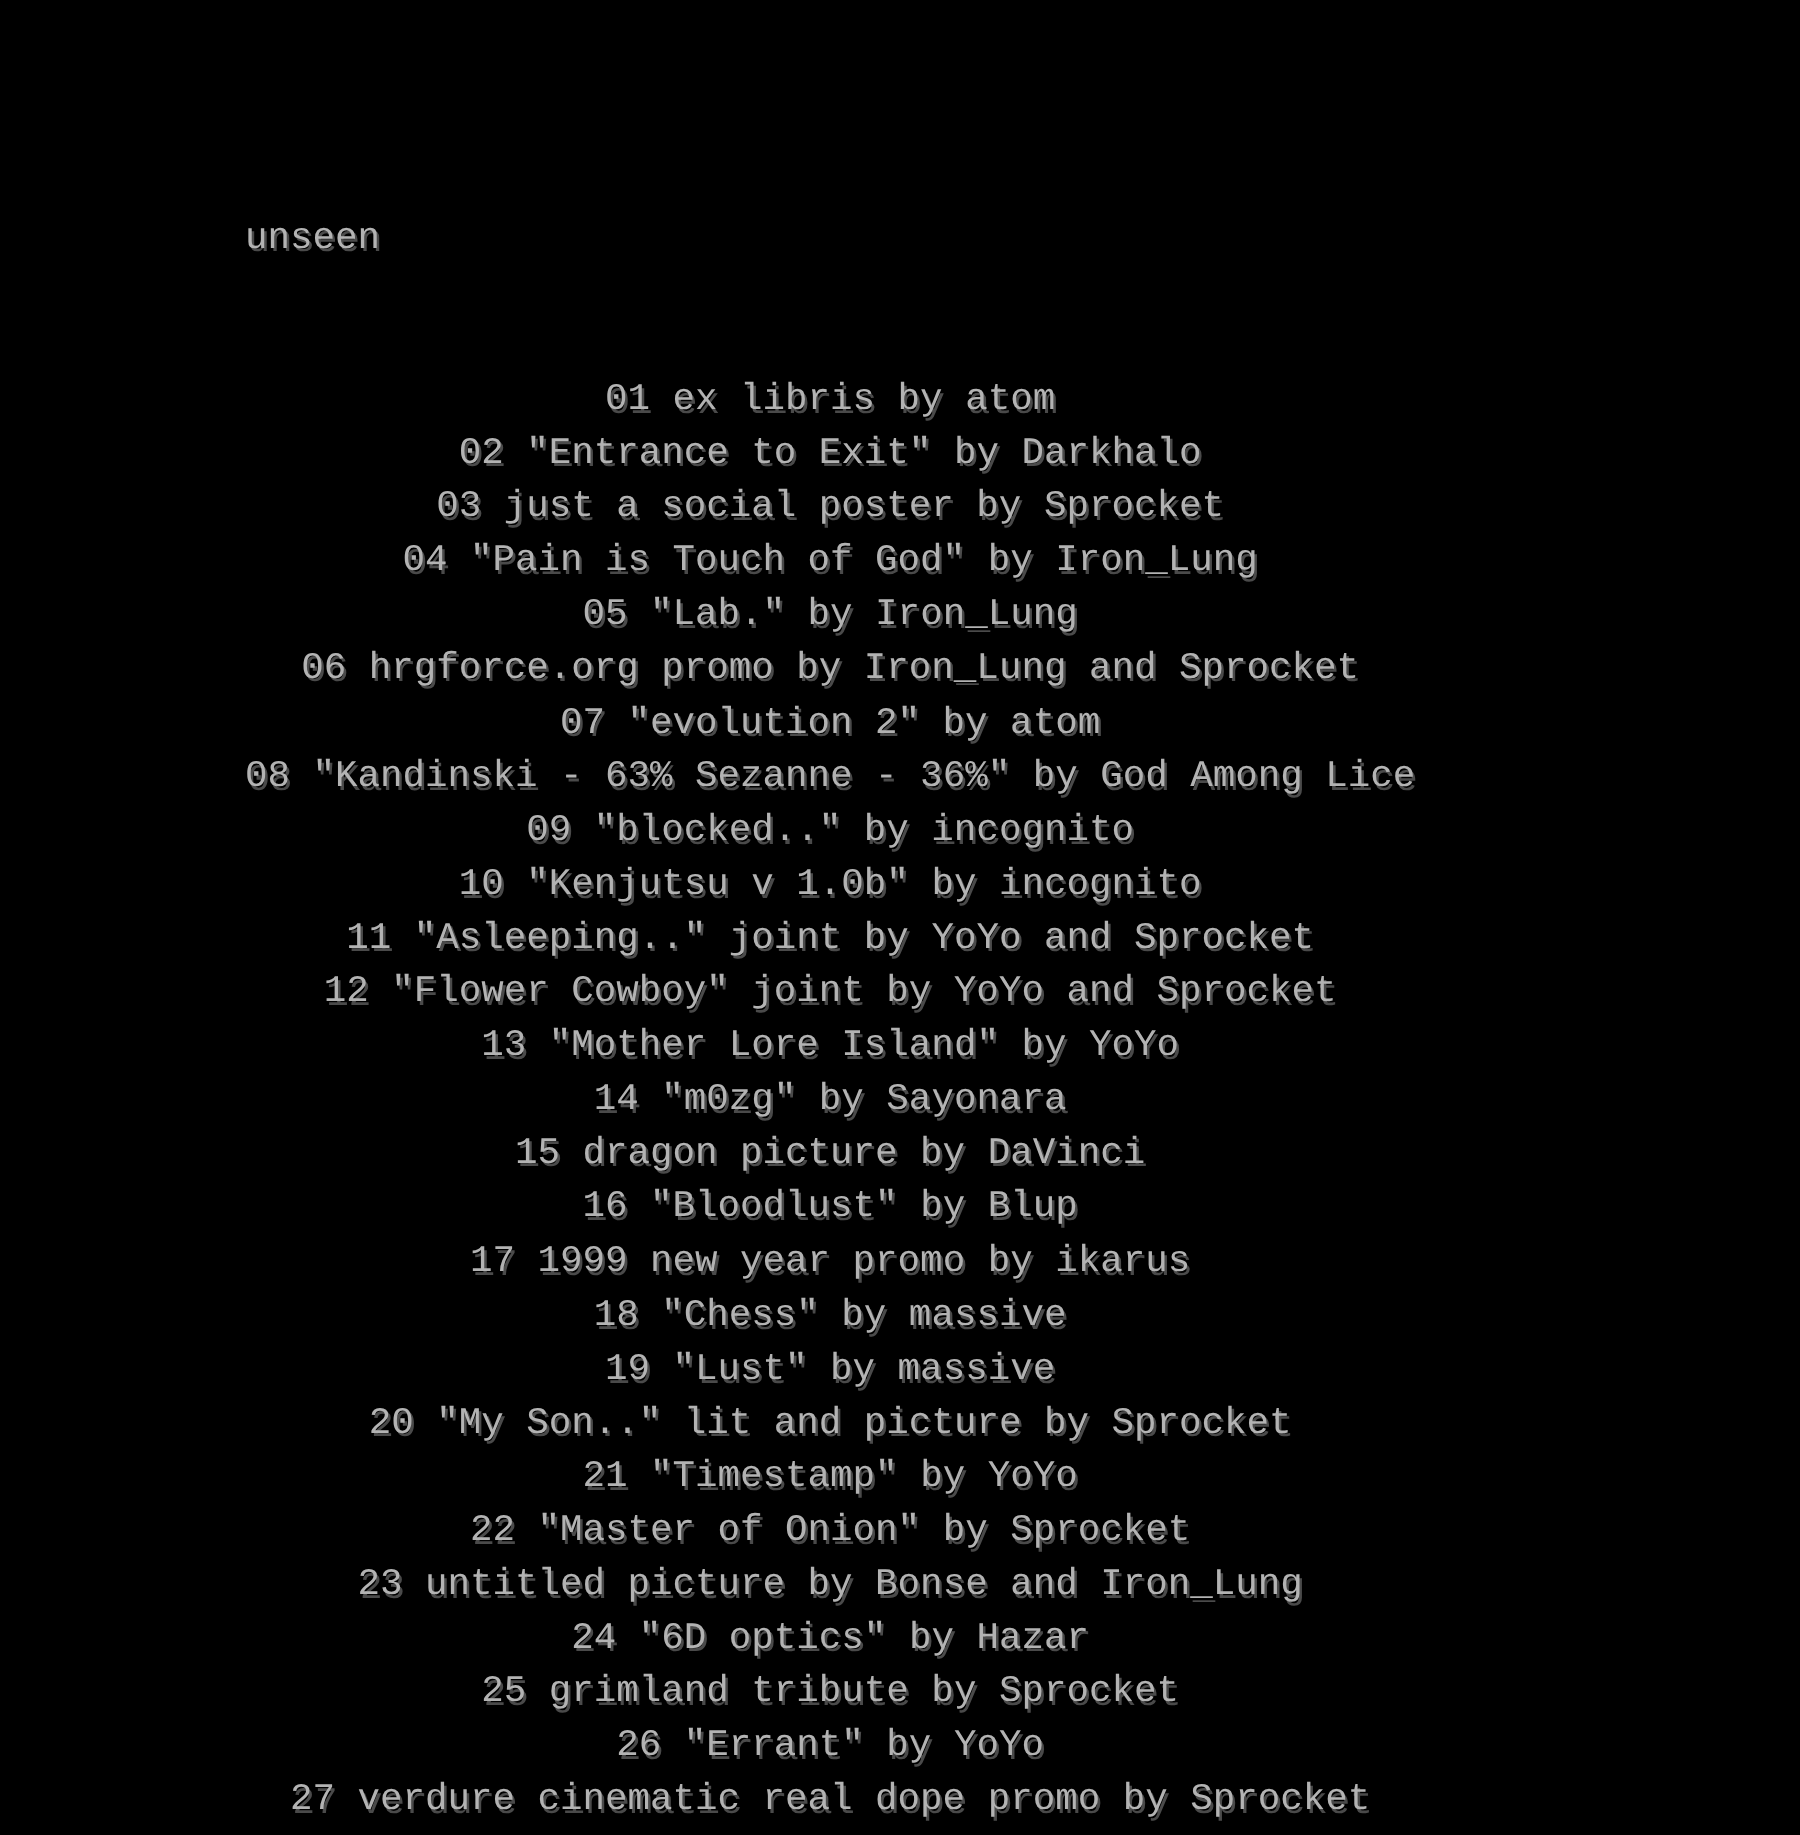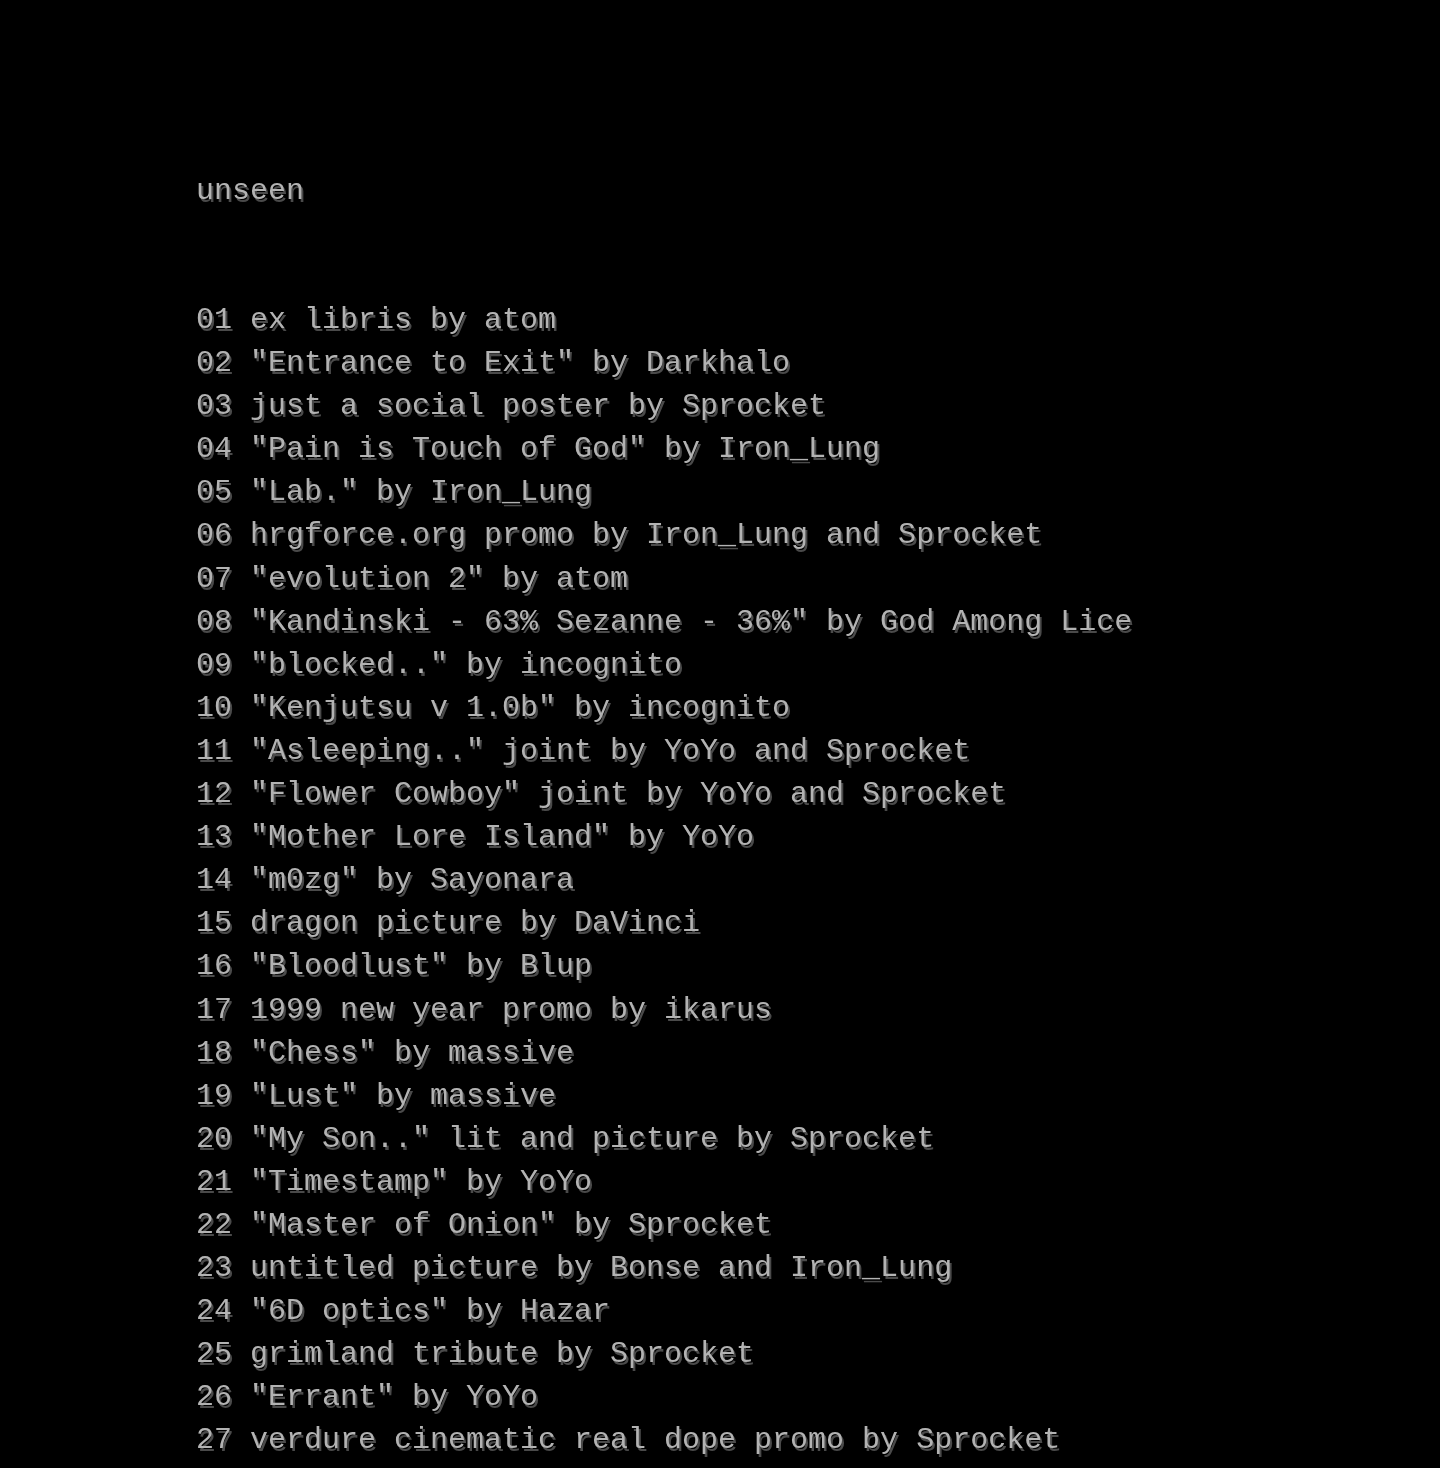--- a/index.html
+++ b/index.html
@@ -26,20 +26,21 @@
     white-space: pre;
     text-shadow: 2px 3px 0 var(--shadow, #4a4a4a);
   }
   .list {
     position: absolute;
     left: 196px;
     top: 299px;
     font-size: 30px;
     line-height: 43.1px;
     white-space: pre;
+    text-align: center;
   }
   .line {
     text-shadow: 2px 3px 0 var(--shadow, #4a4a4a);
   }
 </style>
 </head>
 <body>
 
 <div class="screen">
   <div class="title">unseen</div>

